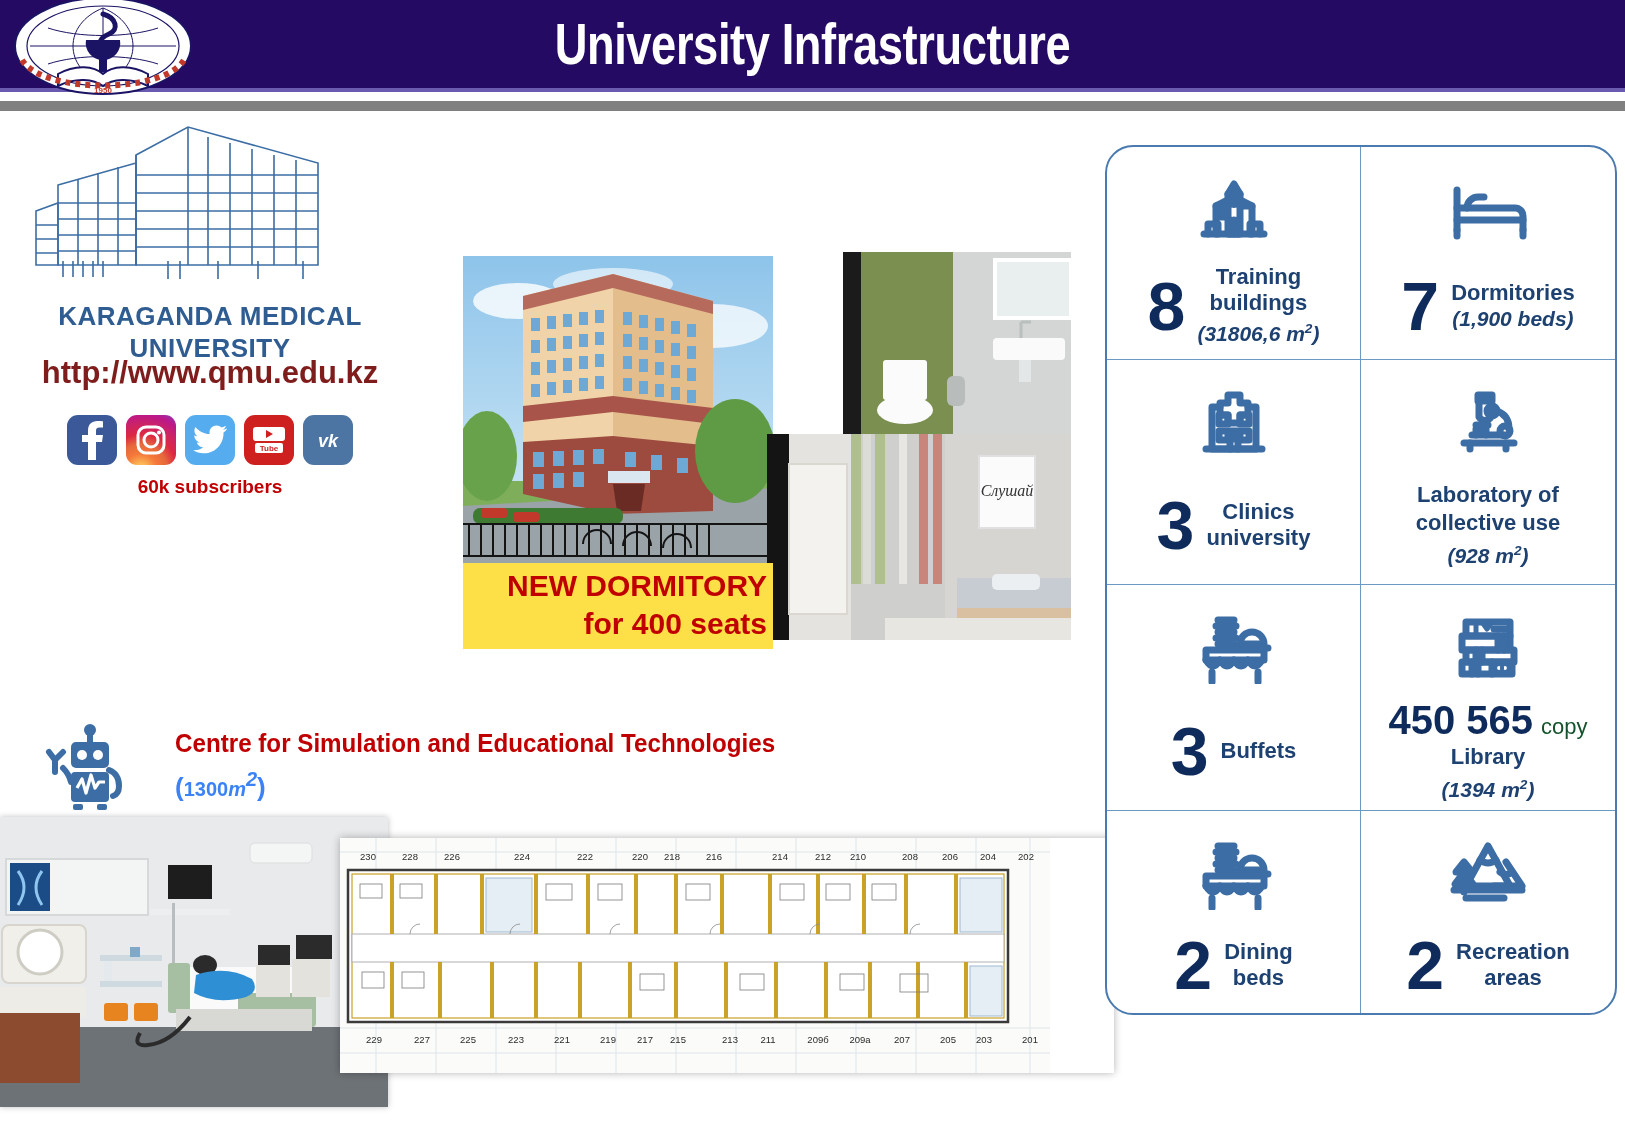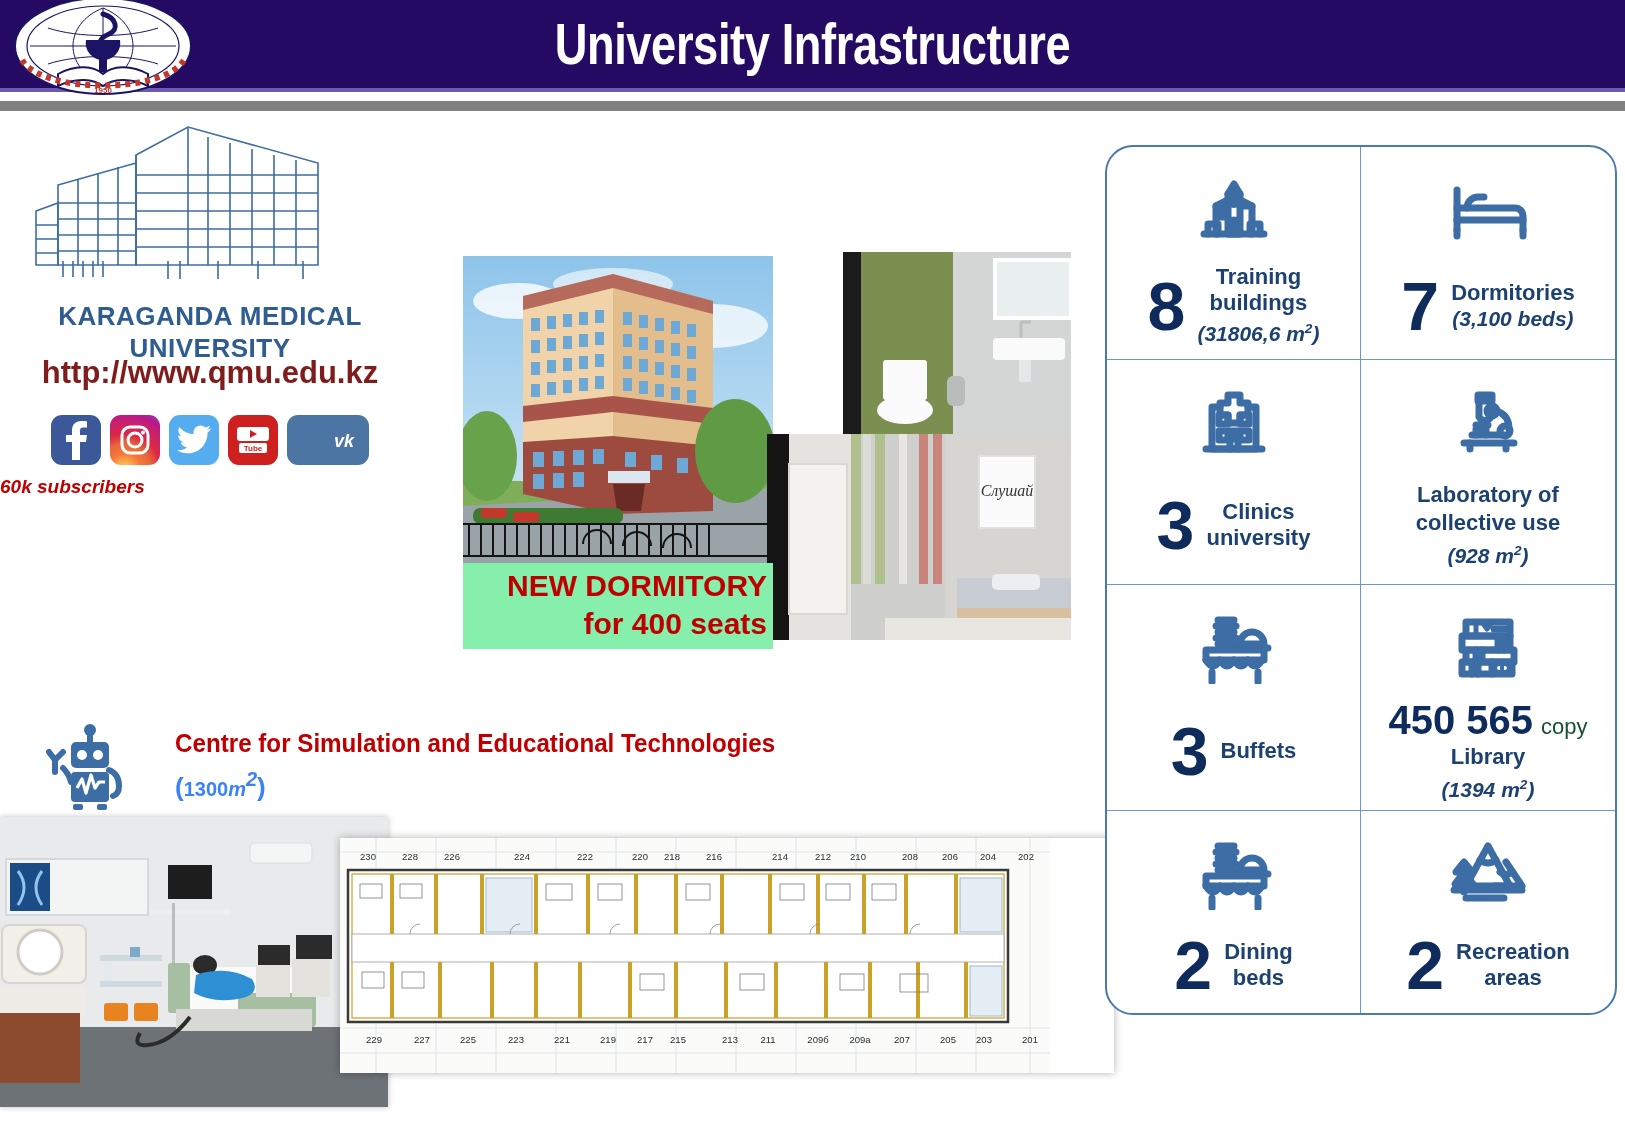--- a/index.html
+++ b/index.html
@@ -68,25 +68,25 @@
   }
   .social-btn{
     width:50px;height:50px;border-radius:11px;
     display:flex;align-items:center;justify-content:center;
     color:#e5e5e5;font-weight:bold;overflow:hidden;position:relative;
   }
   .sb-fb{background:#3b5998;}
   .sb-ig{background:radial-gradient(circle at 30% 110%, #fdcb5c 5%, #f5793a 25%, #e6683c 40%, #dc2743 55%, #cc2366 70%, #bc1888 85%, #8a3ab9 100%);}
   .sb-tw{background:#55acee;}
   .sb-yt{background:#cd201f;}
-  .sb-vk{background:#4c75a3;padding-left:32px;}
+  .sb-vk{background:#4c75a3;}
   #subscribers{
     position:absolute;left:0px;top:476px;width:420px;
-    color:#c00000;
-    font-size:19px;font-style:italic;font-weight:bold;
+    text-align:center;color:#c00000;
+    font-size:19px;font-weight:bold;
   }
 
   
   #robot-icon{
     position:absolute;left:45px;top:720px;width:90px;height:90px;
   }
   #sim-title{
     position:absolute;left:175px;top:728px;width:760px;
     color:#c00000;font-size:26px;font-weight:bold;
     transform:scaleX(0.93);transform-origin:left top;
@@ -102,21 +102,21 @@
   
   .photo{position:absolute;overflow:hidden;background:#fca5a5;}
 
   
   #photo-dorm{left:463px;top:256px;width:310px;height:310px;}
   #photo-bath{left:843px;top:252px;width:228px;height:190px;}
   #photo-room{left:767px;top:434px;width:304px;height:206px;}
   #dorm-caption{
     position:absolute;left:463px;top:563px;width:310px;
     text-align:right;color:#c00000;font-size:30px;font-weight:bold;
-    line-height:38px;background:#86efac;padding:4px 6px 6px 0;
+    line-height:38px;background:#fde047;padding:4px 6px 6px 0;
     box-sizing:border-box;
   }
 
   #photo-sim{left:0px;top:817px;width:388px;height:290px;
     box-shadow:0 0 6px rgba(0,0,0,0.25);}
   #photo-plan{left:340px;top:838px;width:774px;height:235px;
     box-shadow:0 0 8px rgba(0,0,0,0.3);background:#ffffff;}
 
   
   #stat-grid{
@@ -587,21 +587,21 @@
         <path d="M12 52 h66"></path>
         <path d="M22 40 a11 11 0 0 1 11 -11 h6"></path>
         <path d="M12 62 v6 M78 62 v6"></path>
       </g>
         </svg>
     </div>
     <div class="cell-body">
       <div class="big-num">7</div>
       <div>
         <div class="cell-label">Dormitories</div>
-        <div class="cell-sub">(3,100 beds)</div>
+        <div class="cell-sub">(1,900 beds)</div>
       </div>
     </div>
   </div>
 
   <div class="cell col1 row2">
     <div class="cell-icon">
       <svg width="80" height="78" viewBox="0 0 80 78">
           <g class="icon-blue">
         <path d="M34 14 h12 v8 h8 v12 h-8 v8 h-12 v-8 h-8 v-12 h8 z"></path>
         <path d="M20 26 h6 M54 26 h6"></path>

